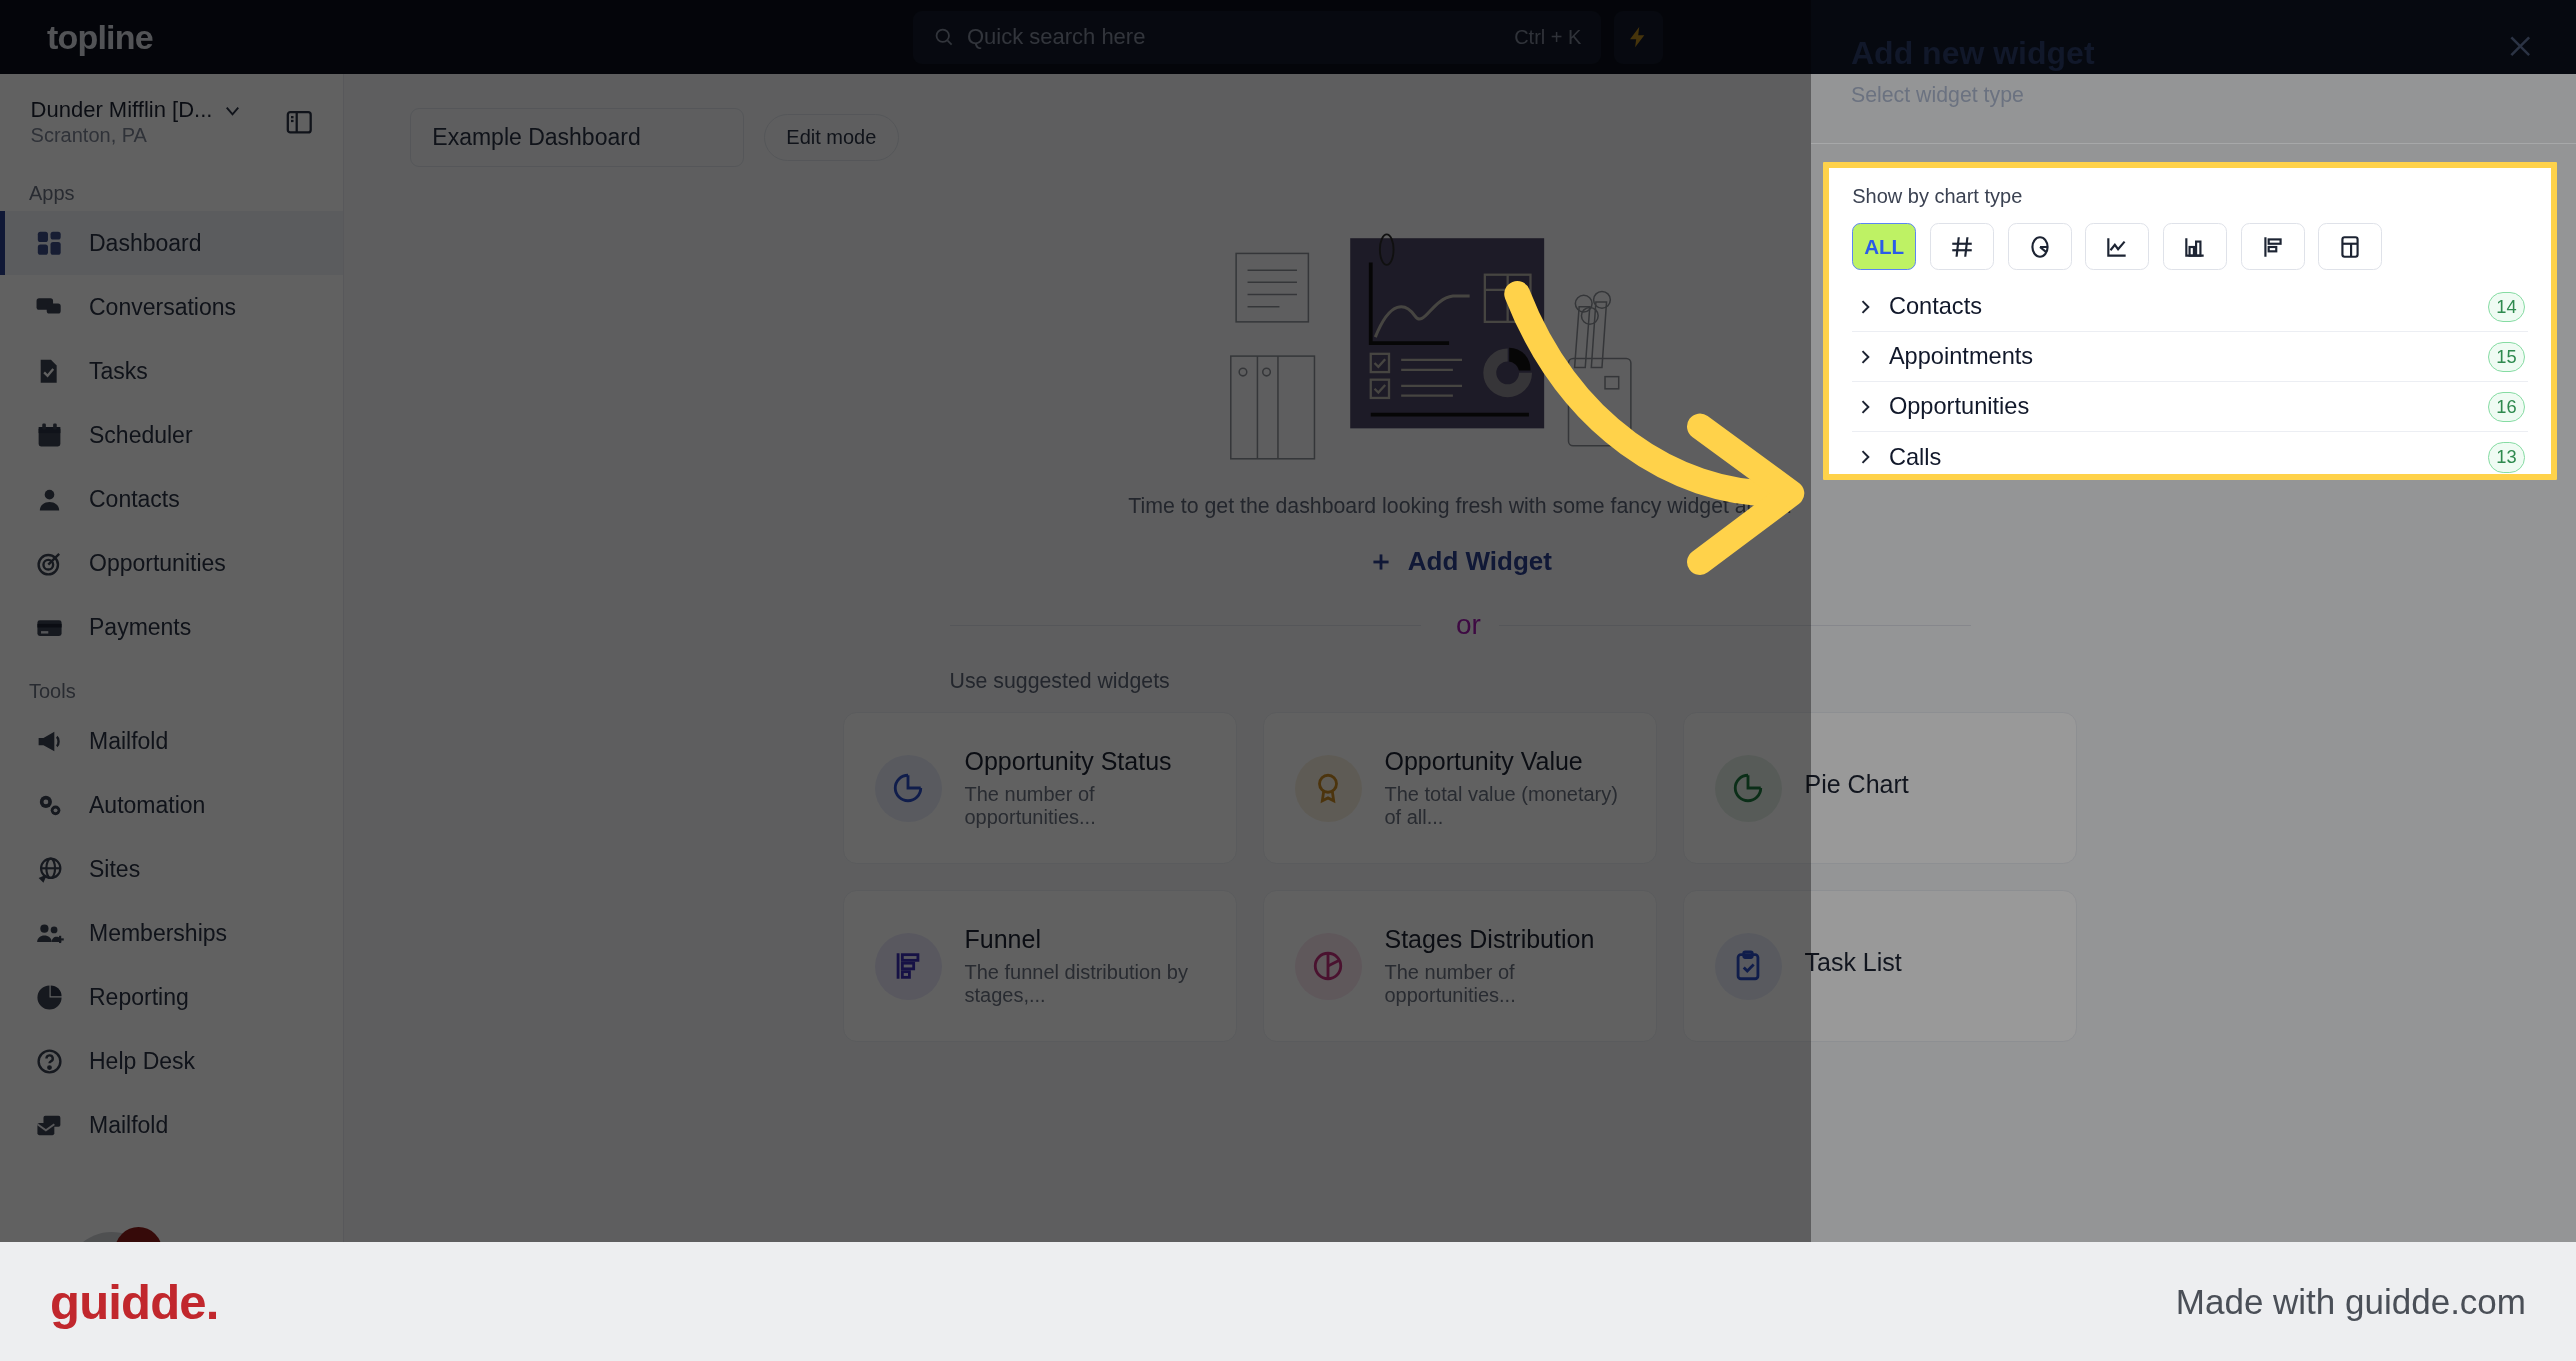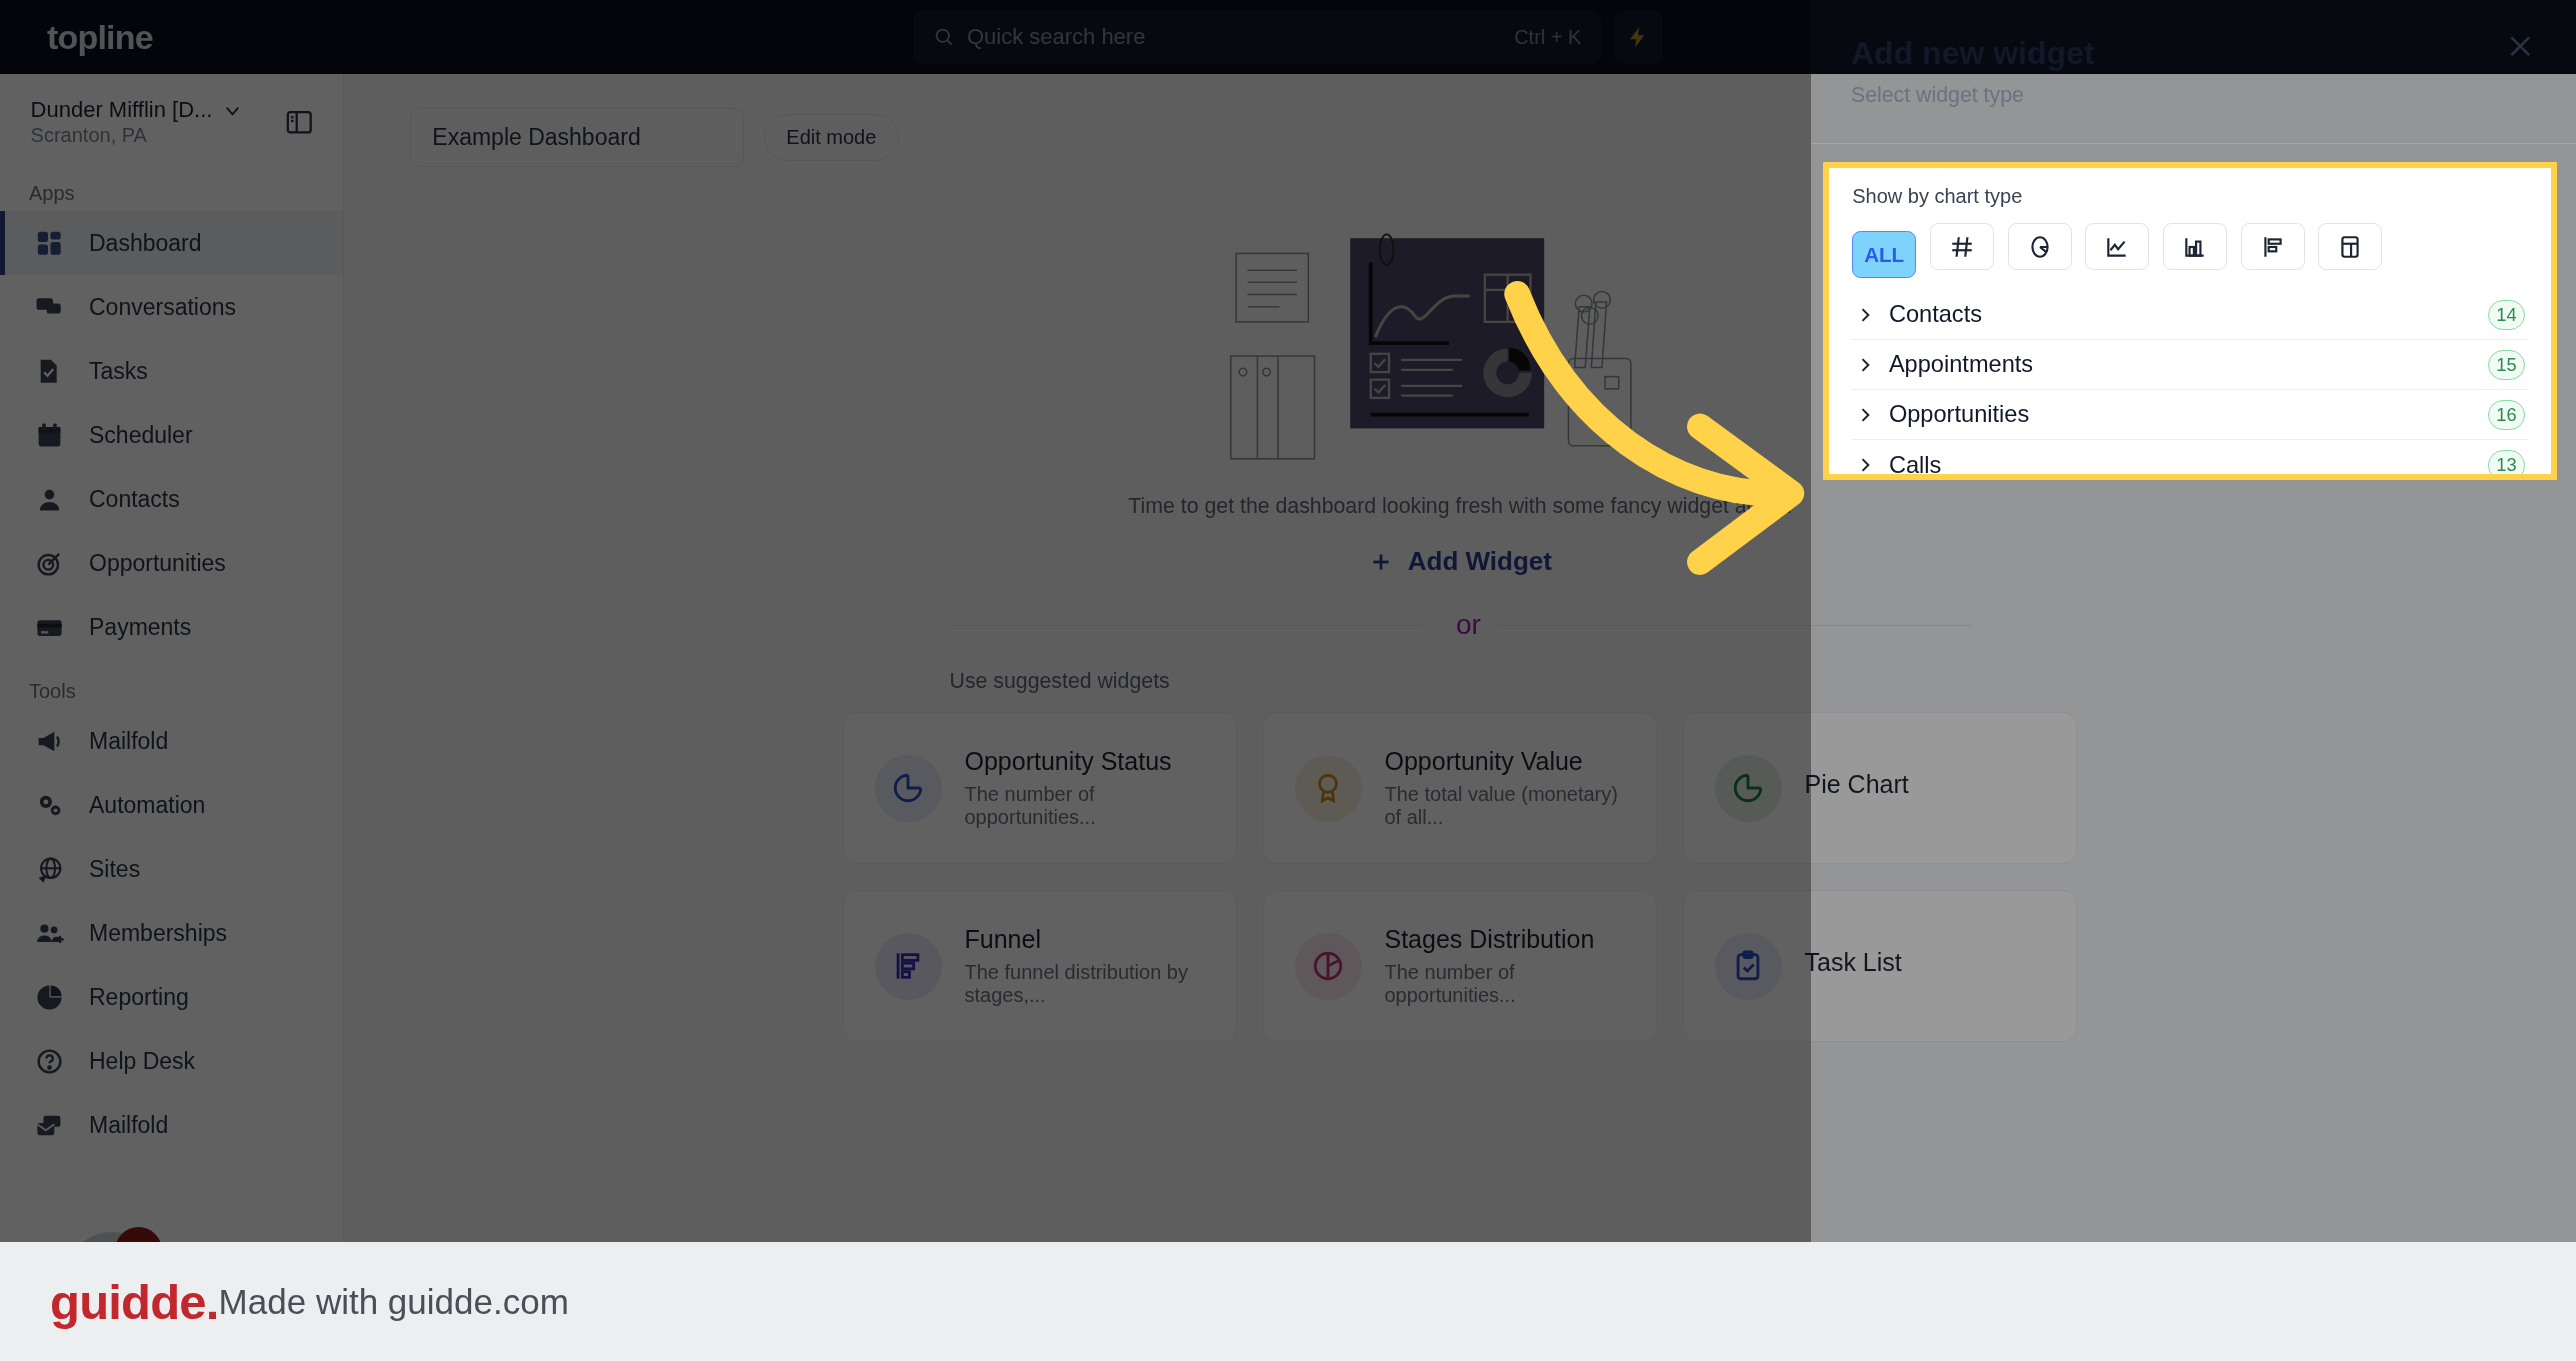--- a/index.html
+++ b/index.html
@@ -115,39 +115,39 @@
     position:absolute; left:12.2px; top:162px; width:734px; height:318px;
     border:6.1px solid #ffd24a; border-radius:1px; background:#ffffff; overflow:hidden;
   }
   .hb-inner { padding:17px 23px 0 23px; }
   .hb-label { font-size:20px; color:#3b4252; }
   .chips { display:flex; gap:13.7px; margin-top:15.2px; }
   .chip {
     width:64px; height:47px; border:0.8px solid #dfe2e9; border-radius:8.4px;
     display:flex; align-items:center; justify-content:center; background:#fff;
   }
-  .chip.active { background:#7dd3fc; border-color:#5b85f5;margin-top:8px; }
+  .chip.active { background:#bef264; border-color:#5b85f5; }
   .chip .all { color:#2b5ce8; font-size:20.6px; font-weight:700; }
 
   .cat-list { margin-top:12.2px; }
   .cat-row {
     height:50px; display:flex; align-items:center; gap:13.7px;
     border-bottom:0.8px solid #eceef3; padding:0 3px;
   }
   .cat-row:last-child { border-bottom:none; }
   .cat-name { font-size:23.6px; color:#11182a; flex:1; display:flex; align-items:center; gap:10.7px; }
   .cat-badge {
     min-width:35px; height:30.5px; border-radius:15.2px; border:0.8px solid #86dca3;
     background:#effbf3; color:#2f8a4f; font-size:18.3px;
     display:flex; align-items:center; justify-content:center; padding:0 7.6px;
   }
 
   
   .footer { position:absolute; left:0; top:1242px; width:2576px; height:120px; background:#edeef0;
-    display:flex; align-items:center; padding:0 50px; }
+    display:flex; align-items:center; justify-content:space-between; padding:0 50px; }
   .g-logo { font-size:49px; font-weight:700; color:#c1272d; letter-spacing:-0.8px; }
   .made-with { font-size:35px; color:#4a4f57; }
   .arrow-svg { position:absolute; left:0; top:0; width:2576px; height:1242px; pointer-events:none; }
 </style>
 </head>
 <body>
 
 <div id="root">
 
   <div class="app">

